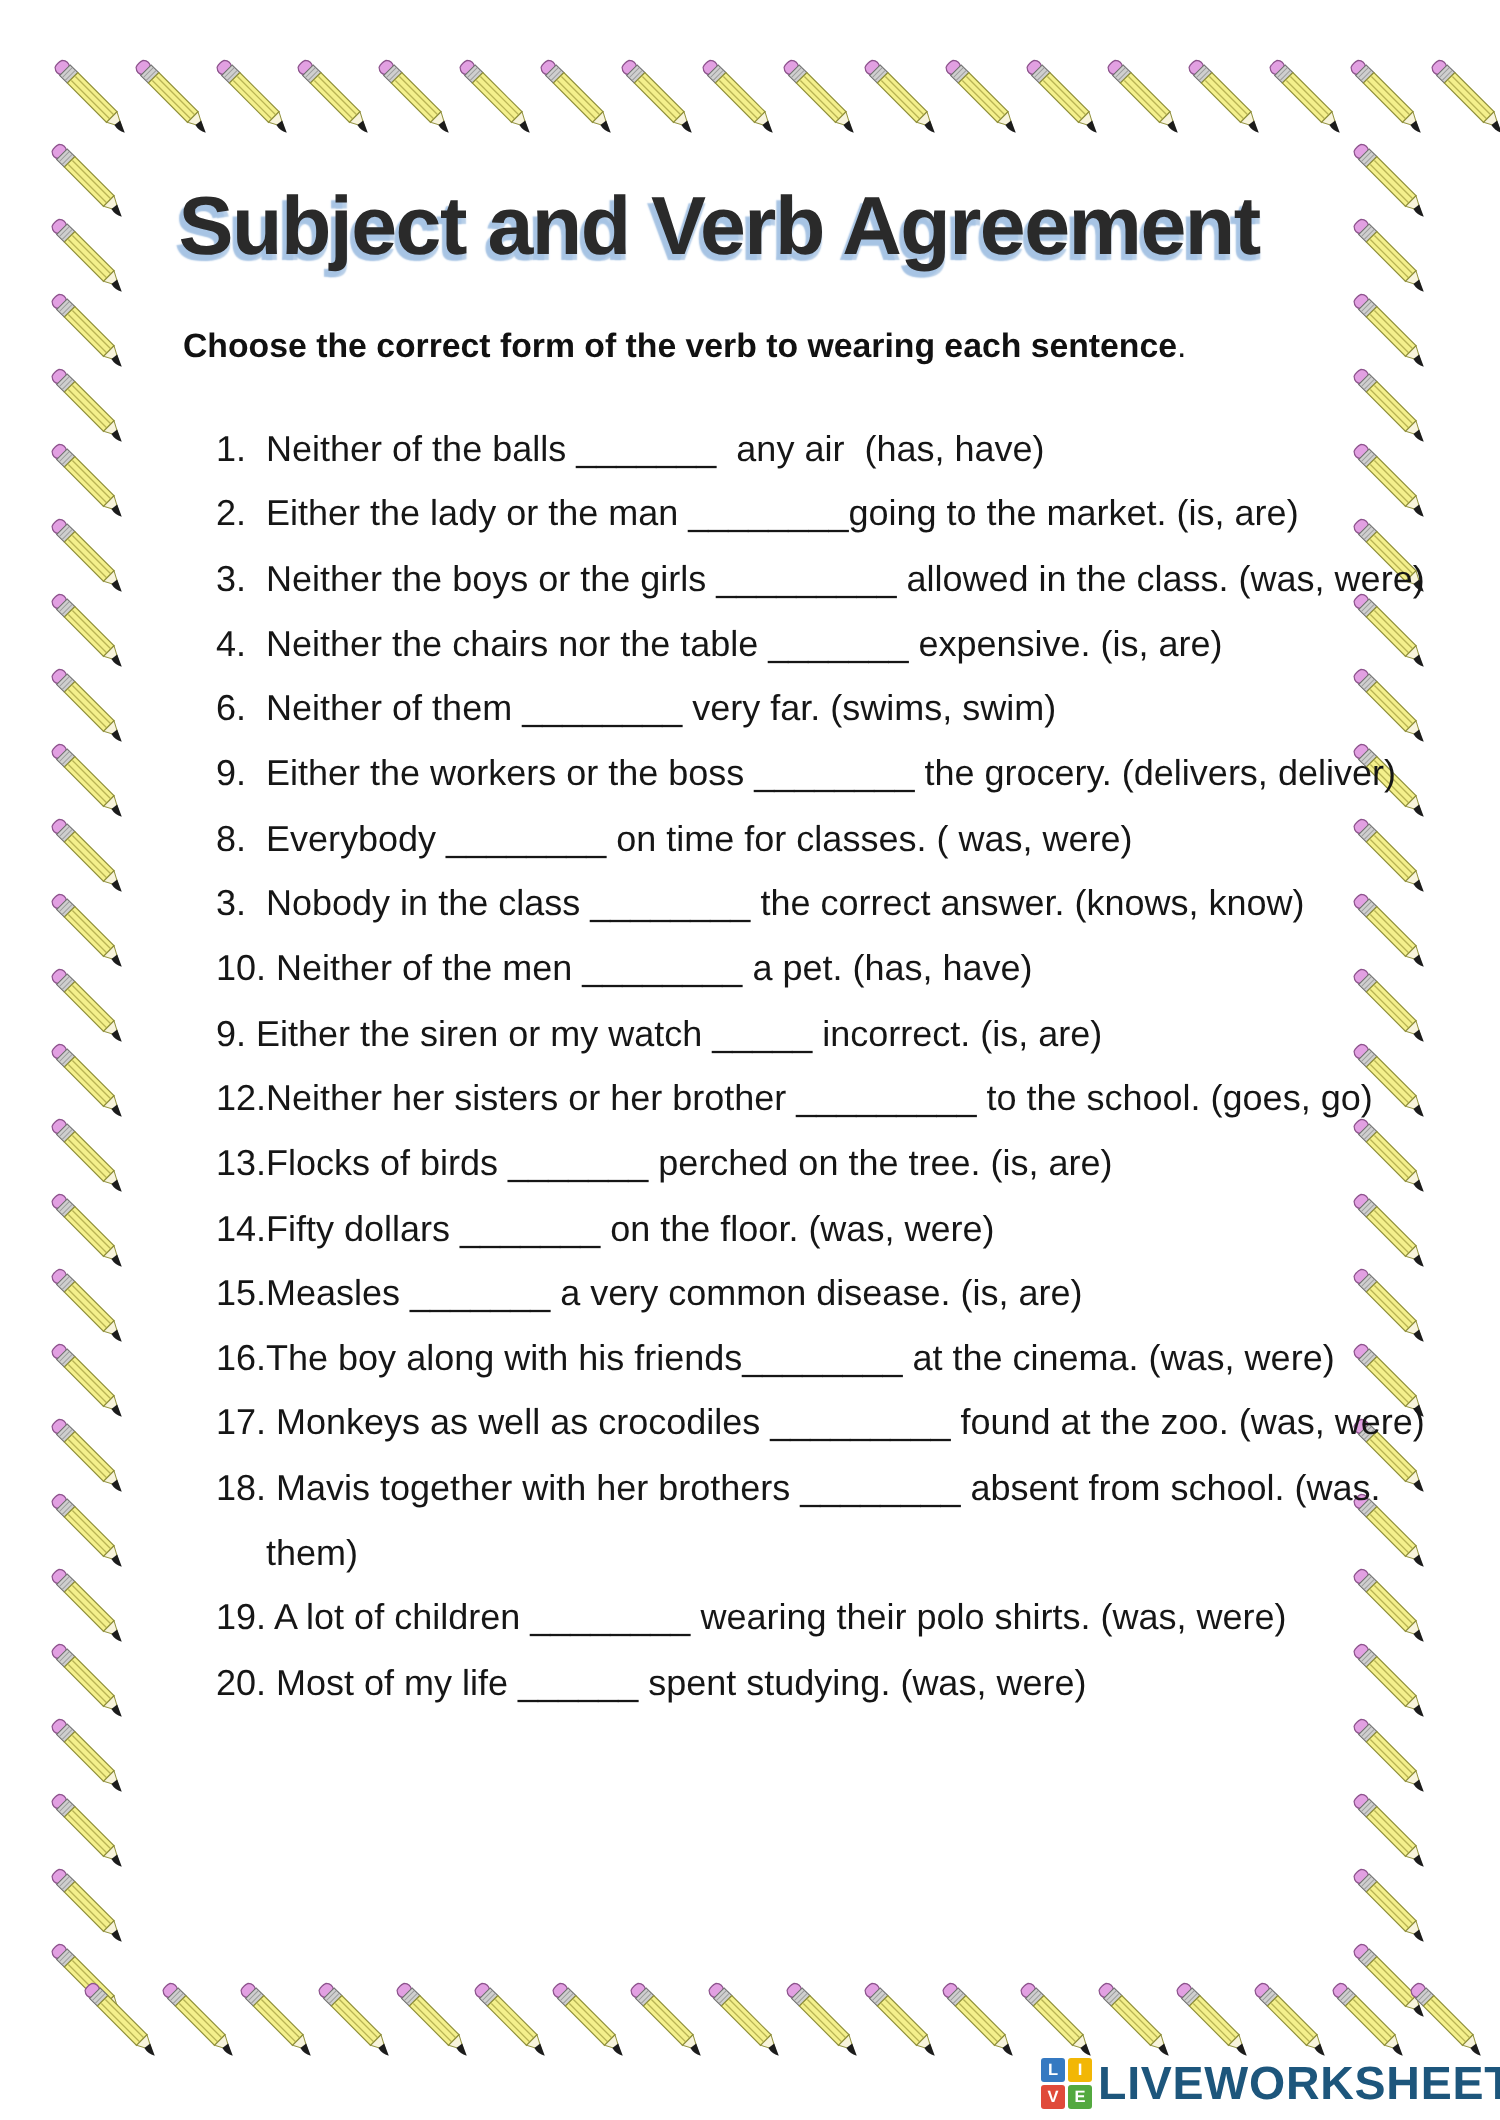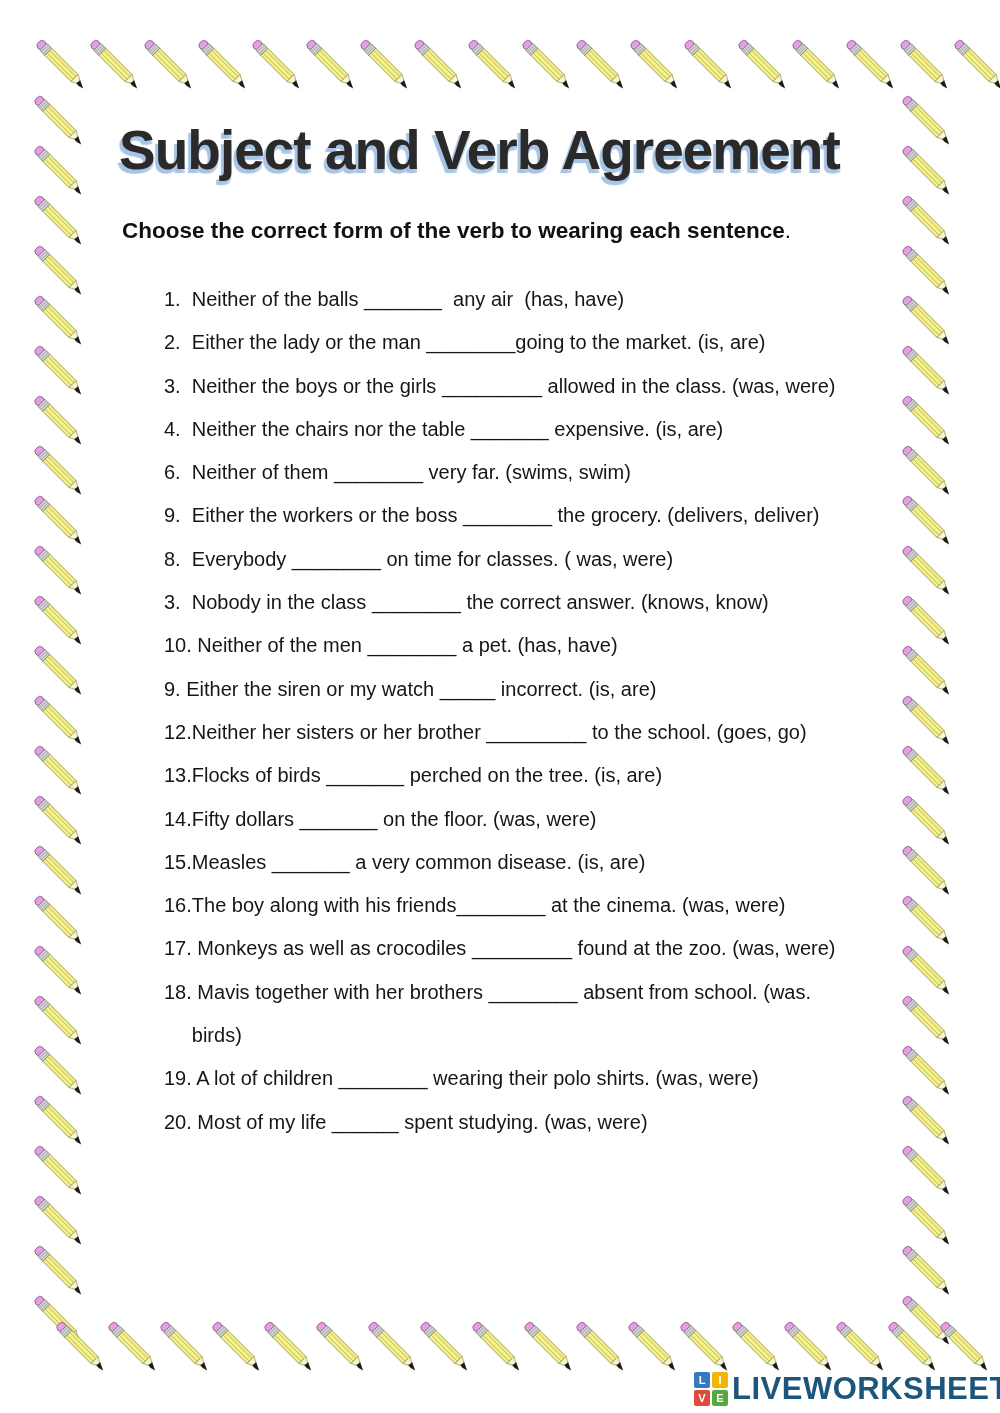--- a/index.html
+++ b/index.html
@@ -30,23 +30,23 @@
     font-size: 22.5px;
     font-weight: bold;
     color: #111111;
     white-space: nowrap;
   }
   .instruction .period { font-weight: normal; }
 
   
   .ws-list {
     position: absolute;
-    left: 164px;
+    left: 144px;
     top: 278px;
-    font-size: 20px;
+    font-size: 24px;
     color: #161616;
     line-height: 43.3px;
   }
   .ws-line { white-space: pre; }
 
   
   .pencil {
     position: absolute;
     width: 58px;
     height: 58px;
@@ -561,21 +561,21 @@
     <div class="ws-line">3.  Nobody in the class ________ the correct answer. (knows, know)</div>
     <div class="ws-line">10. Neither of the men ________ a pet. (has, have)</div>
     <div class="ws-line">9. Either the siren or my watch _____ incorrect. (is, are)</div>
     <div class="ws-line">12.Neither her sisters or her brother _________ to the school. (goes, go)</div>
     <div class="ws-line">13.Flocks of birds _______ perched on the tree. (is, are)</div>
     <div class="ws-line">14.Fifty dollars _______ on the floor. (was, were)</div>
     <div class="ws-line">15.Measles _______ a very common disease. (is, are)</div>
     <div class="ws-line">16.The boy along with his friends________ at the cinema. (was, were)</div>
     <div class="ws-line">17. Monkeys as well as crocodiles _________ found at the zoo. (was, were)</div>
     <div class="ws-line">18. Mavis together with her brothers ________ absent from school. (was.</div>
-    <div class="ws-line">     birds)</div>
+    <div class="ws-line">     them)</div>
     <div class="ws-line">19. A lot of children ________ wearing their polo shirts. (was, were)</div>
     <div class="ws-line">20. Most of my life ______ spent studying. (was, were)</div>
   </div>
 
 <div class="logo">
   <div class="logo-grid" id="logo-grid">
       <span class="logo-sq" style="background: rgb(53, 121, 193);">L</span>
       <span class="logo-sq" style="background: rgb(242, 183, 5);">I</span>
       <span class="logo-sq" style="background: rgb(224, 74, 58);">V</span>
       <span class="logo-sq" style="background: rgb(83, 169, 63);">E</span>

